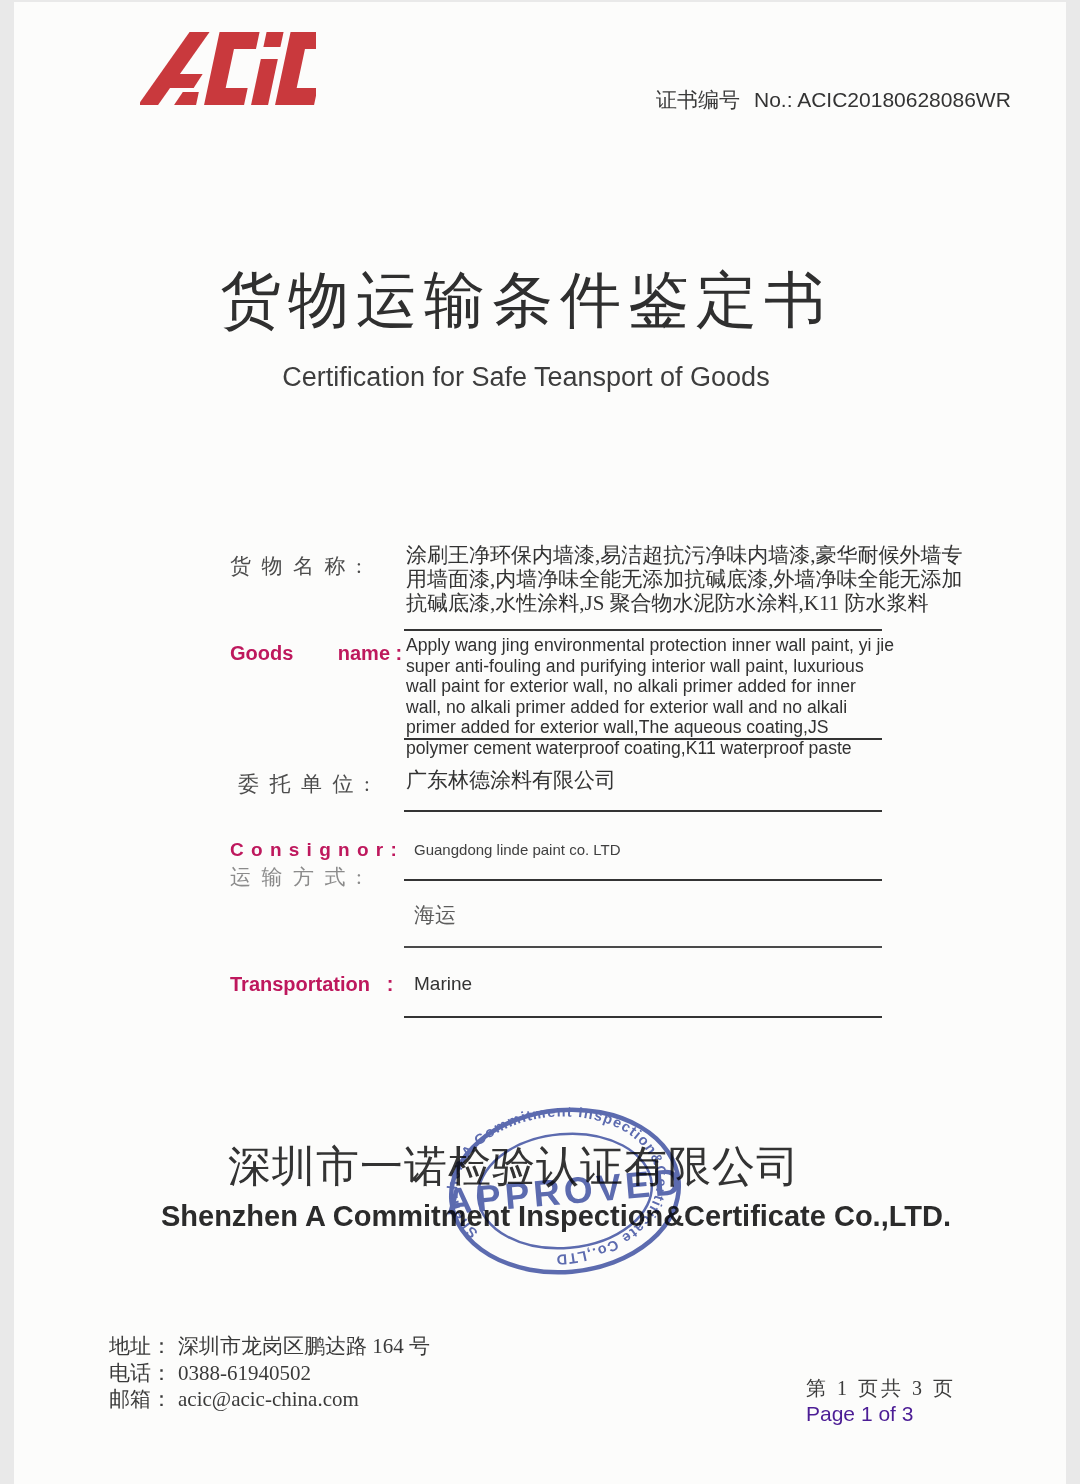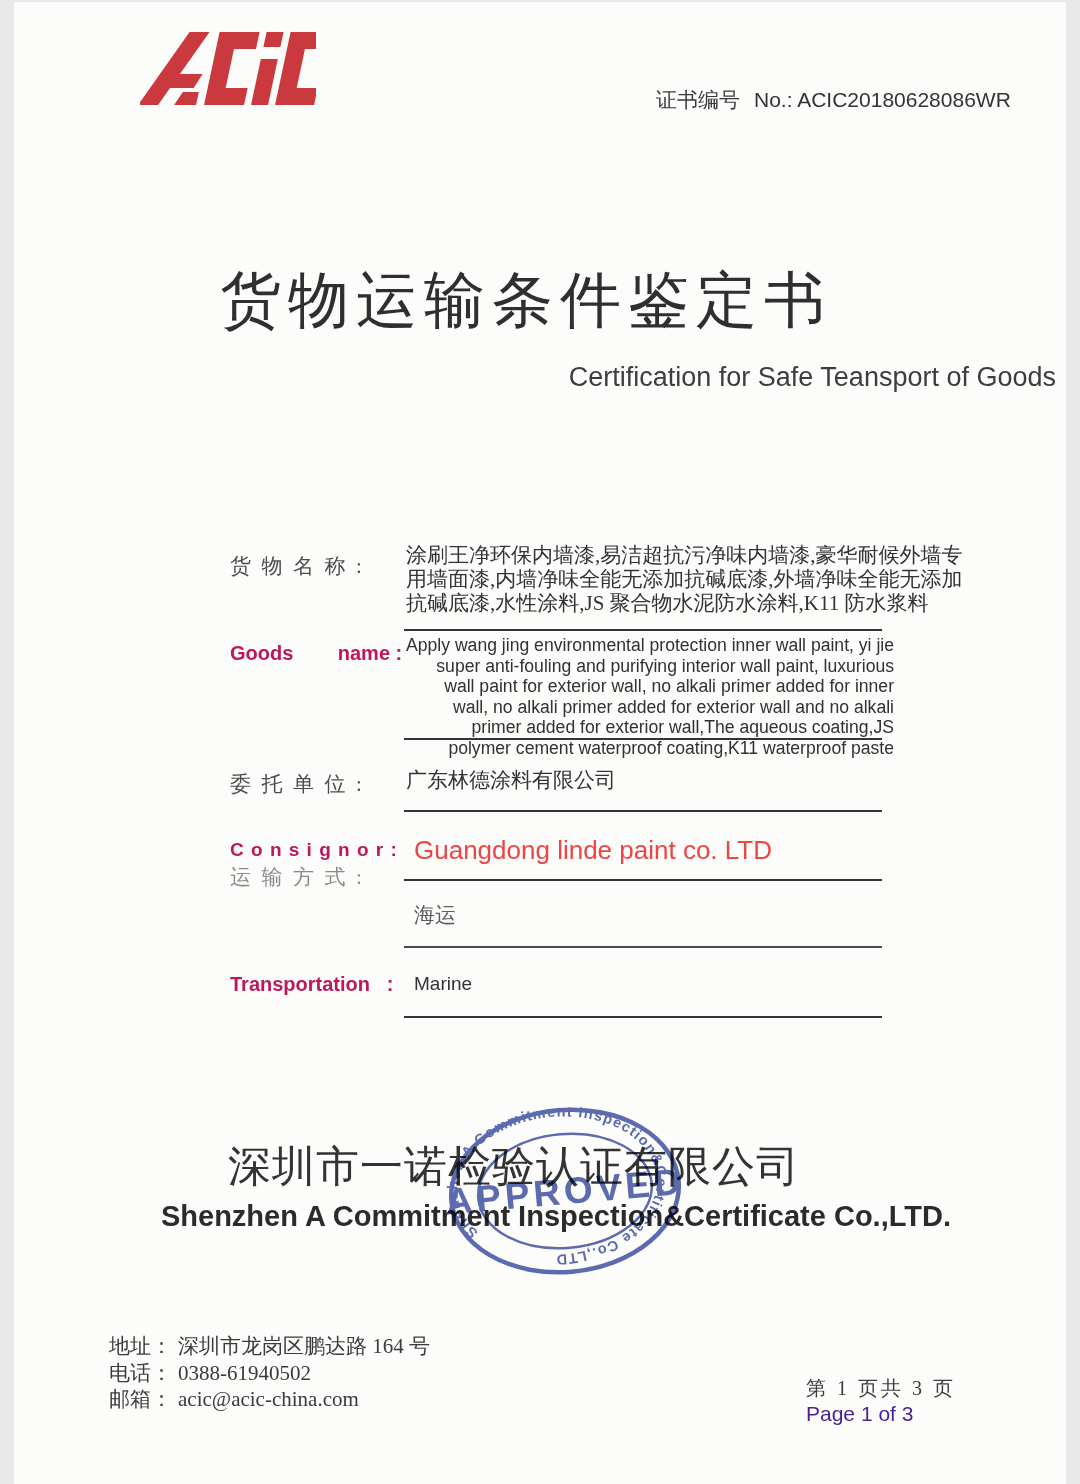--- a/index.html
+++ b/index.html
@@ -19,41 +19,41 @@
 
   
   .logo{left:126px;top:28px;width:176px;height:76px;}
   .cert-line{left:642px;top:84px;font-size:21px;color:#3a3a3a;}
   .cert-line .zh{font-family:"Liberation Serif","DejaVu Serif",serif;margin-right:14px;}
   .cert-line .no{font-family:"Liberation Sans","DejaVu Sans",sans-serif;color:#333;}
 
   
   .title-zh{left:0;top:258px;width:1024px;text-align:center;
     font-size:61px;font-weight:normal;letter-spacing:7px;color:#2f2f2f;}
-  .title-en{left:0;top:360px;width:1024px;text-align:right;font-size:27px;color:#3d3d3d;padding-left:18px;}
+  .title-en{left:0;top:360px;width:1024px;text-align:center;font-size:27px;color:#3d3d3d;}
 
   
   .lbl-zh{font-size:21px;color:#4c4c4c;}
   .val-zh{font-size:21px;color:#333;line-height:24px;}
   .lbl-en{font-size:20px;font-weight:bold;color:#be185d;}
   .val-en{font-size:17.6px;color:#313131;line-height:20.5px;}
   .rule{height:0;border-top:2px solid #343434;}
 
   .goods-lbl-zh{left:216px;top:550px;}
   .goods-val-zh{left:392px;top:541px;width:560px;}
   .rule-1{left:390px;top:627px;width:478px;}
   .goods-lbl-en{left:216px;top:640px;}
-  .goods-val-en{left:392px;top:633px;width:488px;text-align:right;}
+  .goods-val-en{left:392px;top:633px;width:488px;}
   .rule-2{left:390px;top:736px;width:478px;}
 
-  .cons-lbl-zh{left:216px;top:768px;}
+  .cons-lbl-zh{left:224px;top:768px;}
   .cons-val-zh{left:392px;top:766px;}
   .rule-3{left:390px;top:808px;width:478px;}
   .cons-lbl-en{left:216px;top:837px;font-size:19px;letter-spacing:1px;}
-  .cons-val-en{left:400px;top:838px;font-size:26px;color:#ef4444;}
+  .cons-val-en{left:400px;top:838px;font-size:15px;color:#404040;}
   .rule-4{left:390px;top:877px;width:478px;}
 
   .tr-lbl-zh{left:216px;top:861px;color:#8b8b8b;}
   .tr-val-zh{left:400px;top:901px;color:#5d5d5d;}
   .rule-5{left:390px;top:944px;width:478px;border-top-color:#4a4a4a;}
   .tr-lbl-en{left:216px;top:971px;}
   .tr-val-en{left:400px;top:972px;font-size:19px;color:#333;}
   .rule-6{left:390px;top:1014px;width:478px;}
 
   

